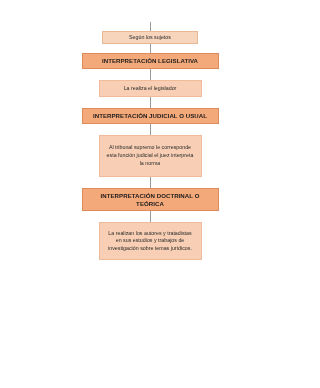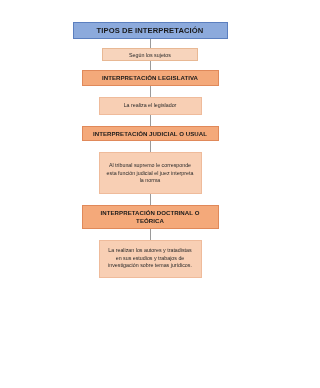--- a/index.html
+++ b/index.html
@@ -105,21 +105,20 @@
   .connector.c4 { height: 11px; }
   .connector.c5 { height: 11px; }
   .connector.c6 { height: 11px; }
   .connector.c7 { height: 11px; }
 </style>
 </head>
 <body>
 
 <div id="flowchart">
 
-  <div class="node title">TIPOS DE INTERPRETACIÓN</div>
 
   <div class="connector c1"></div>
 
   <div class="node criterion">Según los sujetos</div>
 
   <div class="connector c2"></div>
 
   <div class="node category">INTERPRETACIÓN LEGISLATIVA</div>
 
   <div class="connector c3"></div>

